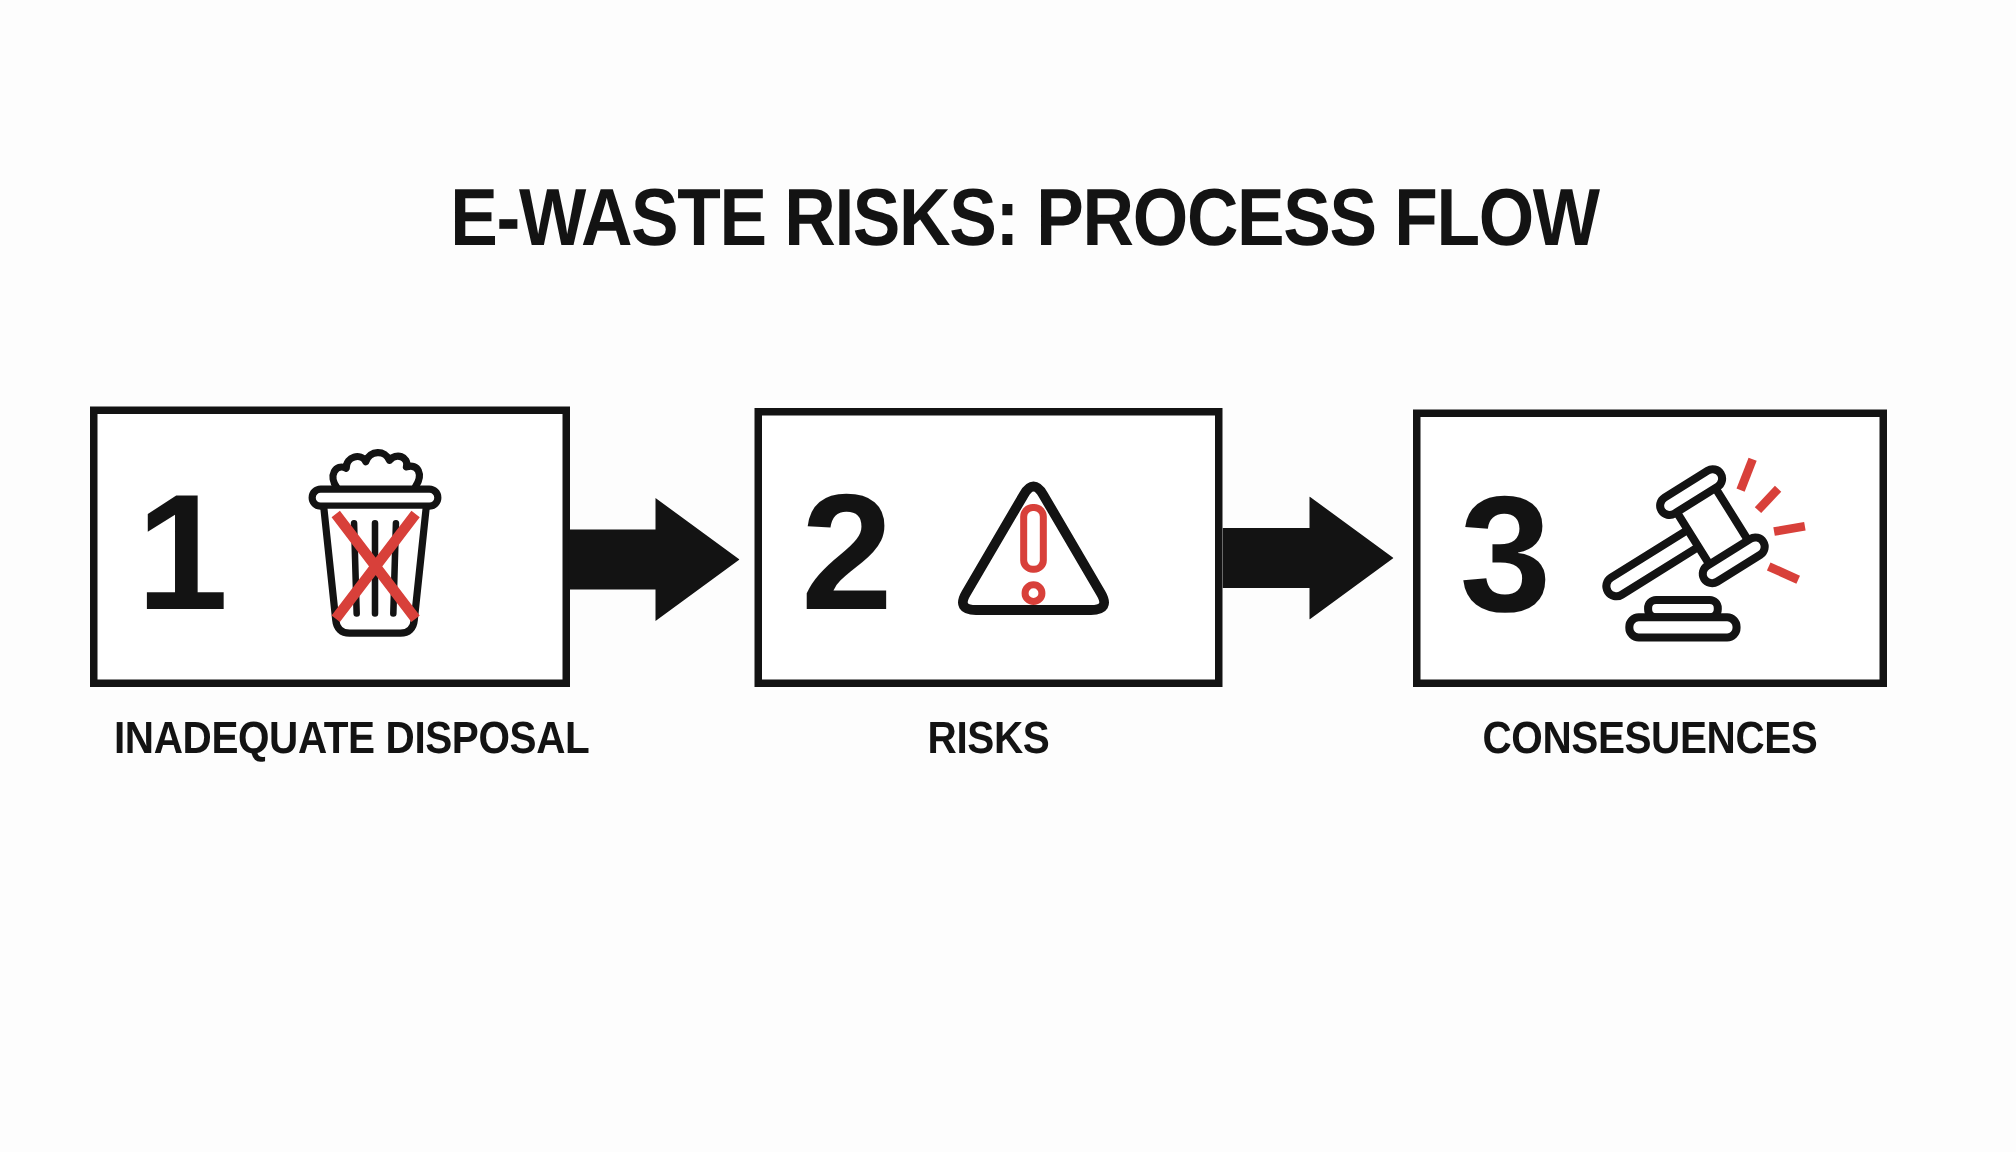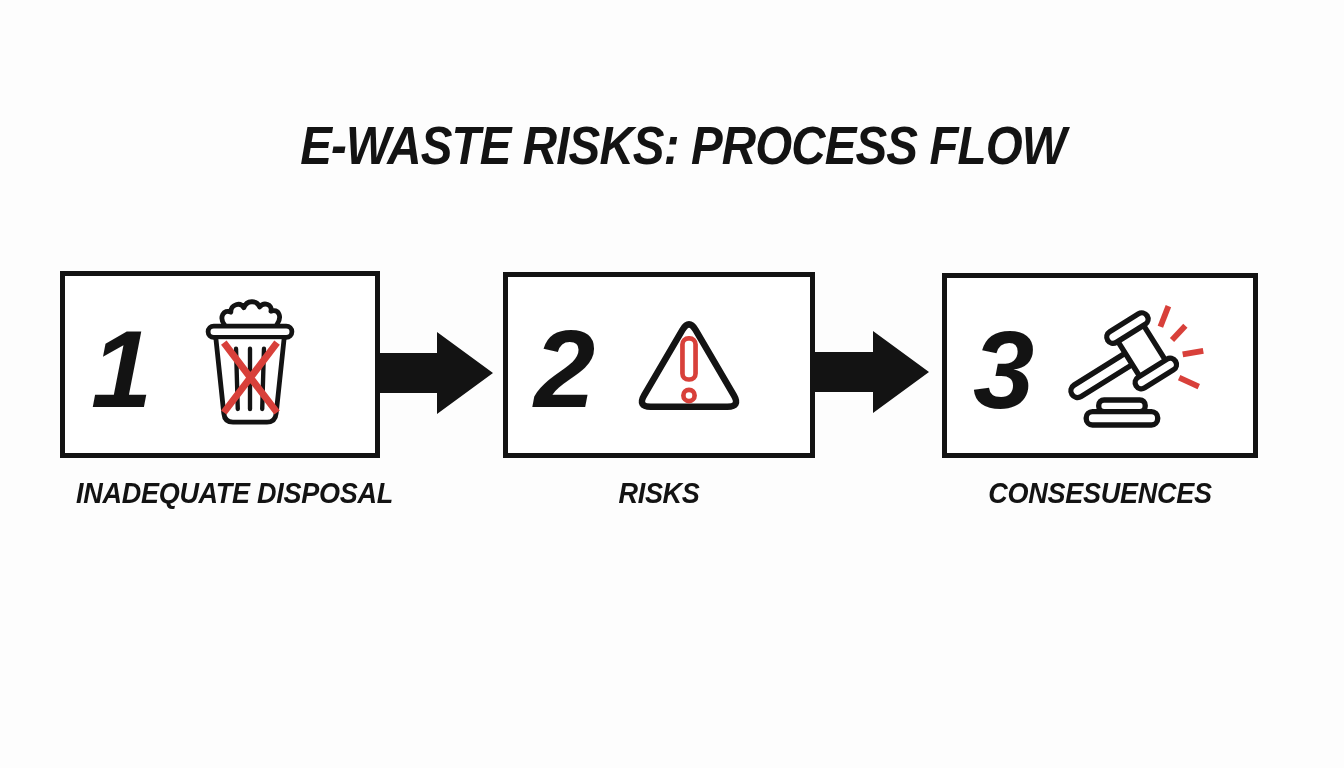--- a/index.html
+++ b/index.html
@@ -9,21 +9,21 @@
     --box-fill:#ffffff;
   }
   *{margin:0;padding:0;box-sizing:border-box;}
   html,body{width:1344px;height:768px;overflow:hidden;}
   body{
     background:var(--background);
     font-family:"Liberation Sans","DejaVu Sans",sans-serif;
     color:var(--ink);
     position:relative;
   }
-  .canvas{position:absolute;inset:0;font-style:italic;}
+  .canvas{position:absolute;inset:0;}
 
   .title{
     position:absolute;
     left:11px; top:116px; width:1344px;
     text-align:center;
     font-size:54px; font-weight:700; line-height:1.1;
     letter-spacing:-1px;
     transform:scaleX(0.88);
     color:var(--ink);
     white-space:nowrap;

